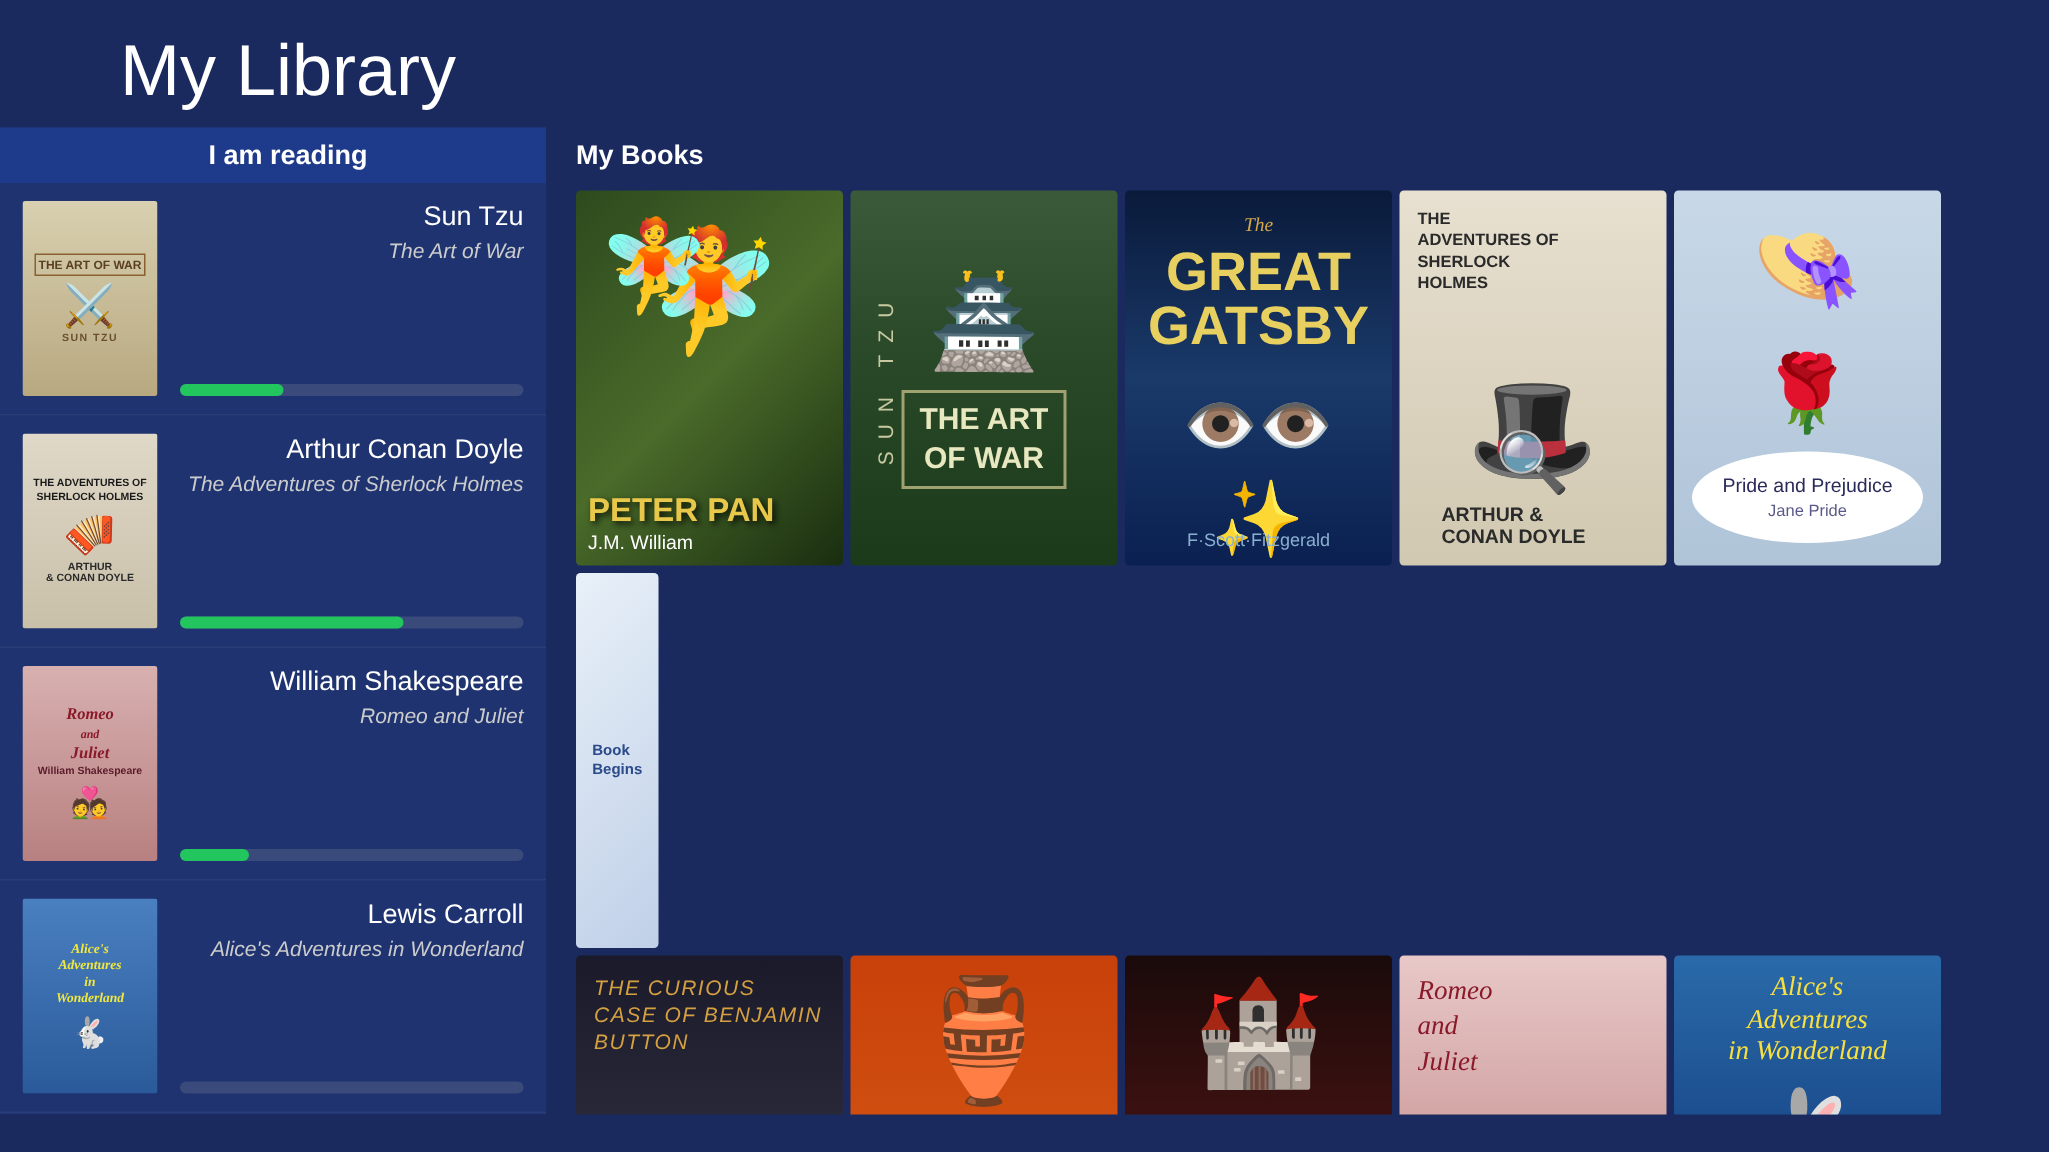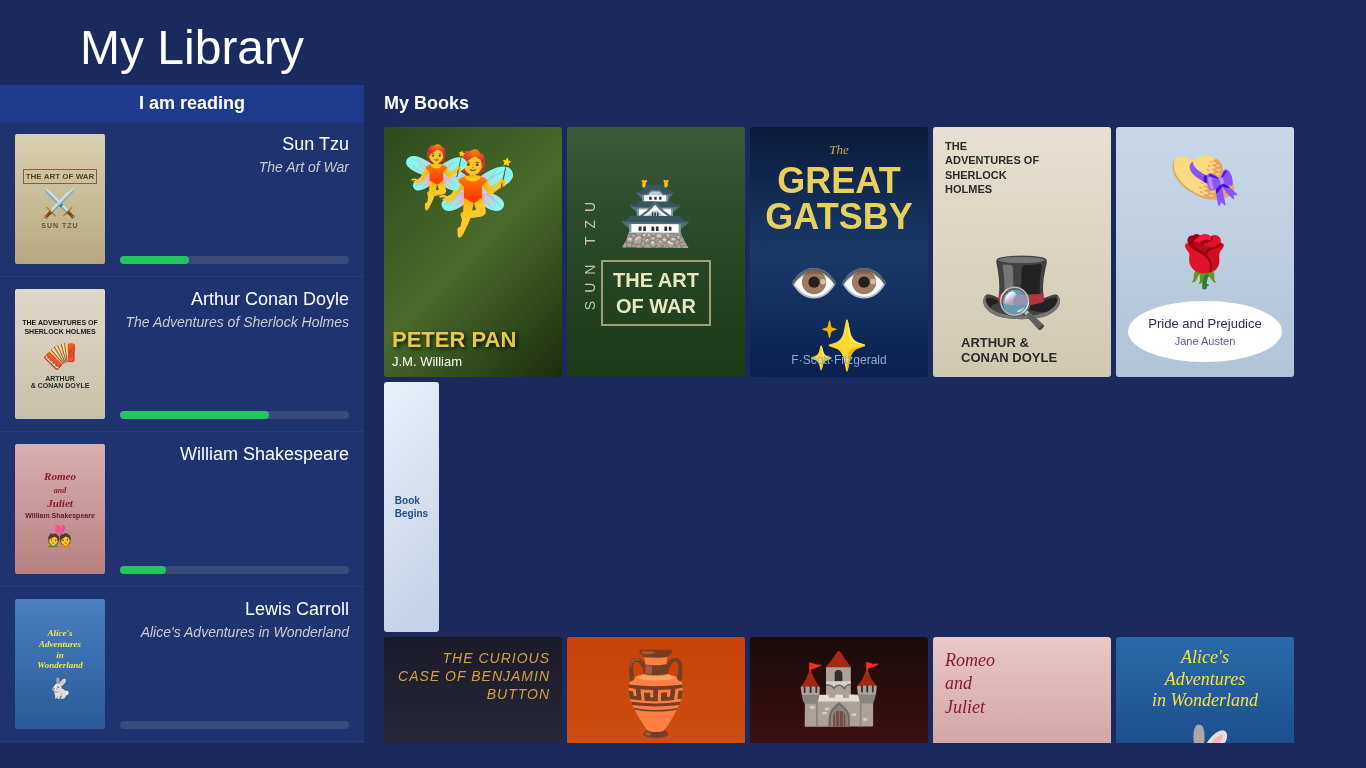--- a/index.html
+++ b/index.html
@@ -297,21 +297,20 @@
       position: relative;
     }
     .cover-benjamin-button .bb-title {
       font-size: 14px;
       font-weight: 300;
       color: #d4a040;
       line-height: 1.3;
       font-style: italic;
       text-transform: uppercase;
       letter-spacing: 1px;
-      text-align: right;
     }
 
     .cover-kama-sutra {
       background: linear-gradient(180deg, #c8400a 0%, #d05010 50%, #8a2800 100%);
       display: flex;
       flex-direction: column;
       align-items: center;
       justify-content: flex-end;
       padding: 10px;
       position: relative;
@@ -475,20 +474,21 @@
     <div class="reading-item">
       <div class="book-thumb">
         <div class="thumb-romeo" style="width:100%;height:100%;">
           <div style="font-family:Georgia,serif;font-style:italic;font-size:11px;color:#8a1a2a;line-height:1.2;">Romeo<br><span style="font-size:8px">and</span><br>Juliet</div>
           <div style="font-size:7px;color:#5a1a2a;margin-top:2px;">William Shakespeare</div>
           <div style="font-size:20px;margin-top:5px;">💑</div>
         </div>
       </div>
       <div class="reading-info">
         <div class="reading-author">William Shakespeare</div>
+        <div class="reading-title">Romeo and Juliet</div>
         <div class="progress-bar-container">
           <div class="progress-bar" style="width:20%"></div>
         </div>
       </div>
     </div>
 
     <div class="reading-item">
       <div class="book-thumb">
         <div class="thumb-alice" style="width:100%;height:100%;">
           <div style="font-family:Georgia,serif;font-style:italic;font-size:9px;color:#f0e840;text-align:center;line-height:1.2;">Alice's<br>Adventures<br>in<br>Wonderland</div>
@@ -539,21 +539,21 @@
         <div class="pipe-icon">🎩</div>
         <div style="position:absolute;bottom:45px;left:50%;transform:translateX(-50%);font-size:40px;">🔍</div>
         <div class="sh-author">ARTHUR &amp;<br>CONAN DOYLE</div>
       </div>
 
       <div class="book-cover cover-pride-prejudice">
         <div class="pp-scene">👒</div>
         <div style="font-size:50px;margin-bottom:10px;">🌹</div>
         <div class="pp-oval">
           <div class="pp-title">Pride and Prejudice</div>
-          <div class="pp-author">Jane Austen</div>
+          <div class="pp-author">Jane Pride</div>
         </div>
       </div>
 
       <div class="book-cover" style="width:55px;background:linear-gradient(135deg,#e8f0f8,#c0d0e8);display:flex;flex-direction:column;align-items:center;justify-content:center;padding:5px;">
         <div style="font-size:10px;color:#2a4a8a;font-weight:600;text-align:left;line-height:1.3;">Book<br>Begins</div>
       </div>
 
     </div>
 
     <div class="books-grid">

